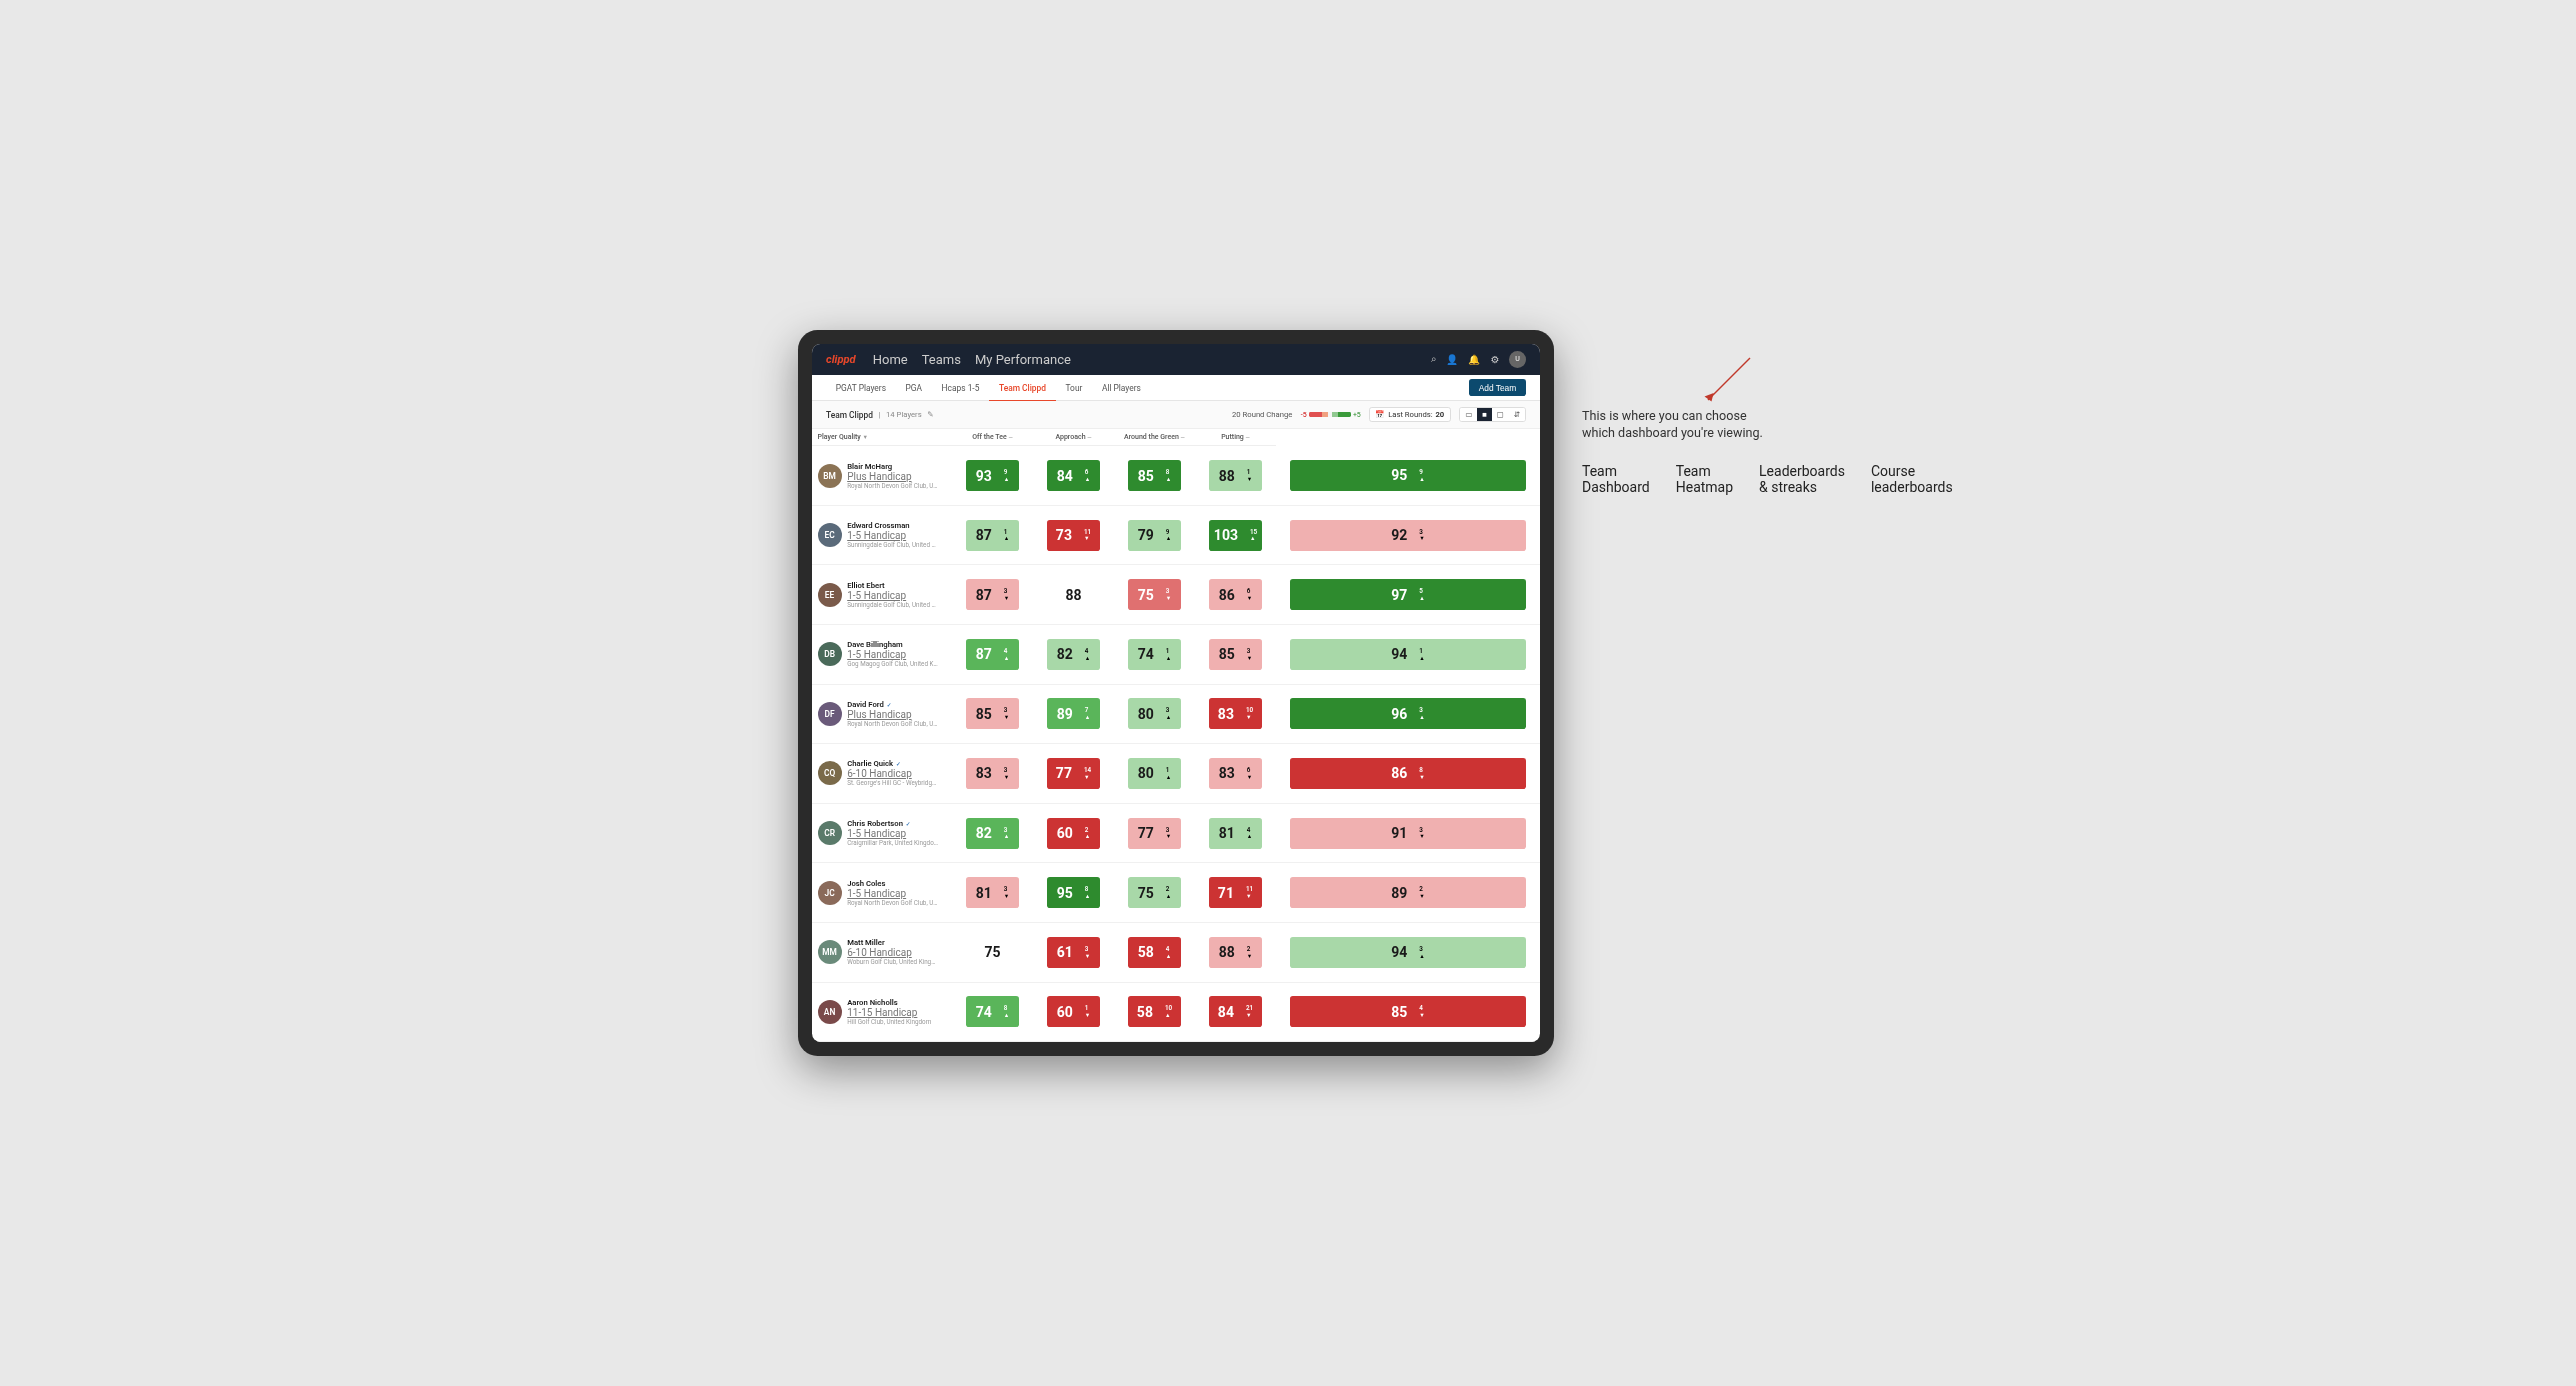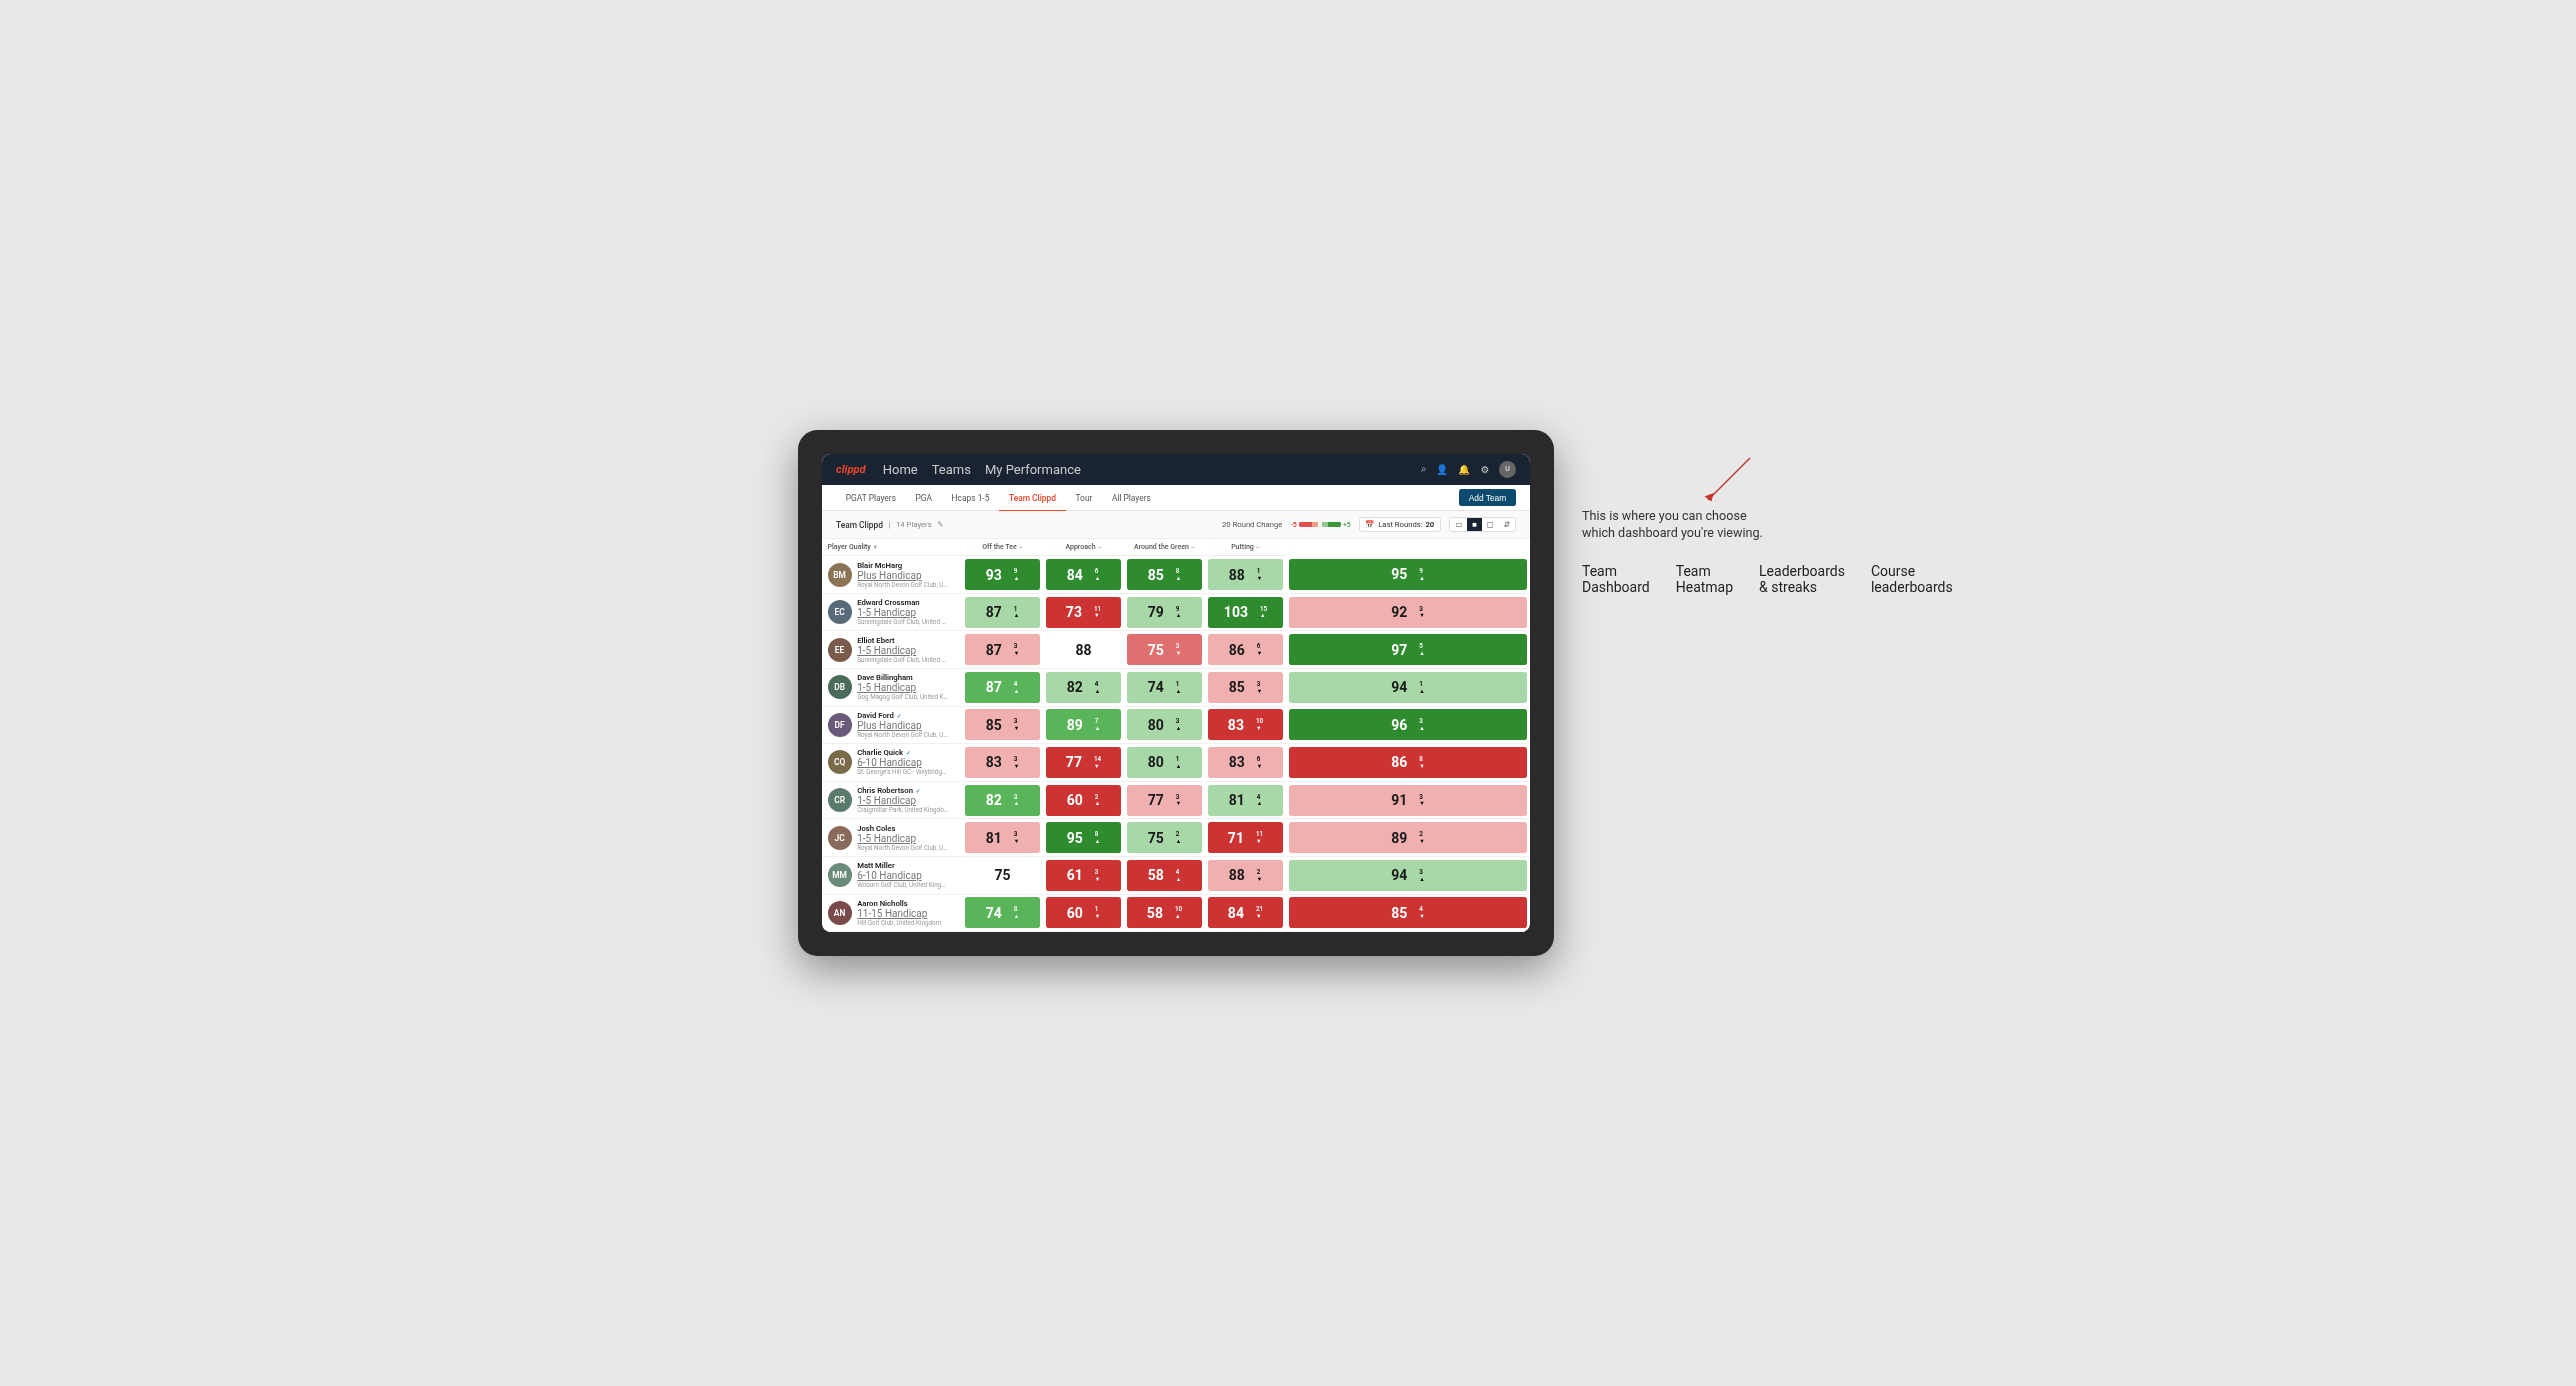--- a/index.html
+++ b/index.html
@@ -18,21 +18,21 @@
       align-items: flex-start;
       gap: 28px;
       width: 100%;
       max-width: 980px;
     }
 
     
     .tablet-frame {
       background: #2a2a2a;
       border-radius: 19.6px;
-      padding: 24px;
+      padding: 14px;
       box-shadow: 0 14px 42px rgba(0,0,0,0.4);
       flex: 1;
       min-width: 0;
     }
 
     .tablet-screen {
       background: #fff;
       border-radius: 8.4px;
       overflow: hidden;
       position: relative;
@@ -317,21 +317,21 @@
       vertical-align: middle;
     }
 
     .score-box {
       display: flex;
       align-items: center;
       justify-content: center;
       gap: 12px;
       border-radius: 2.8px;
       padding: 7px 4.2px;
-      margin: 0;
+      margin: 11px;
       min-height: 31px;
     }
 
     .score-main {
       font-size: 14px;
       font-weight: 700;
       color: #1a1a1a;
     }
 
     .score-change {

